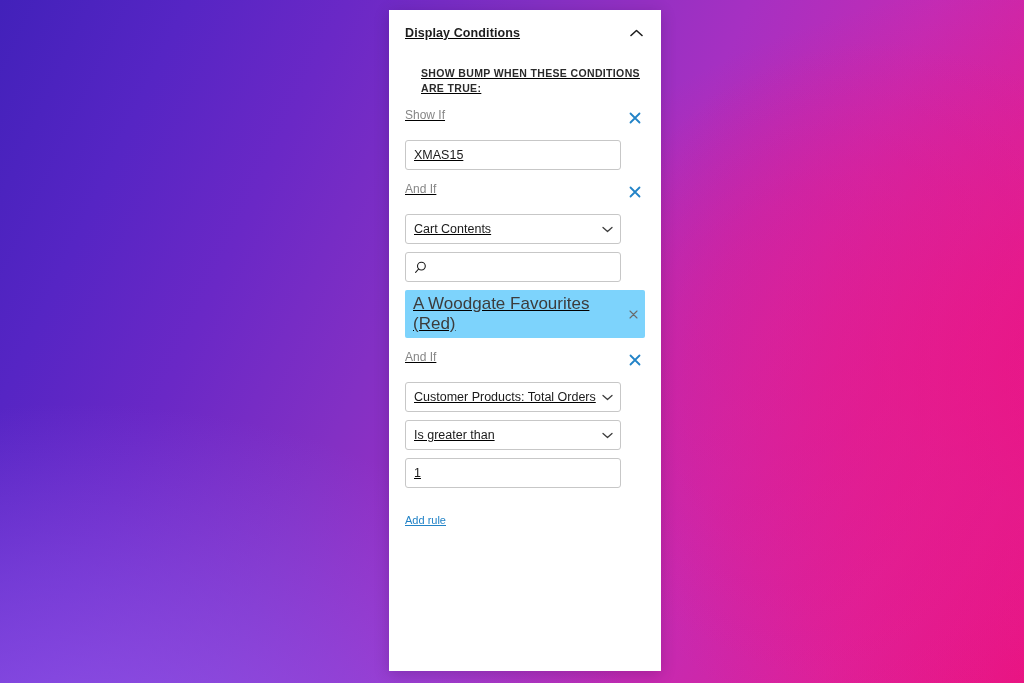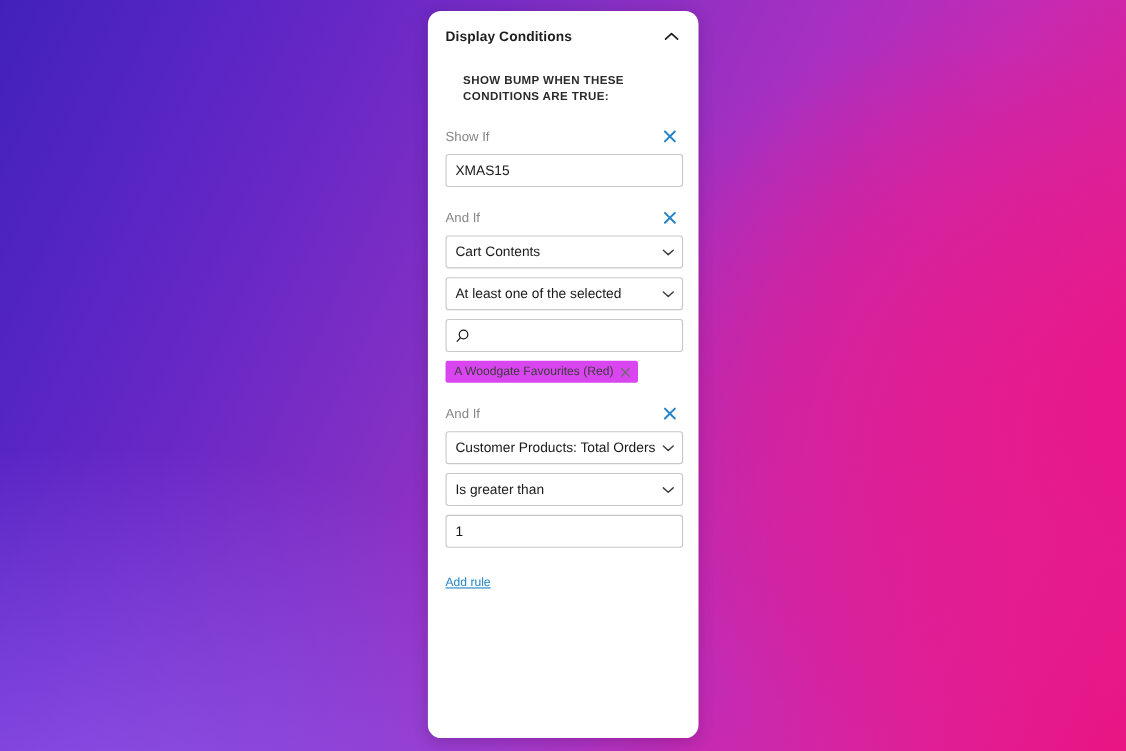--- a/index.html
+++ b/index.html
@@ -57,26 +57,27 @@
         rgba(238,22,133,0.22) 62%,
         rgba(238,22,133,0.0) 100%);
     pointer-events: none;
   }
 
   
   #panel {
     position: absolute;
     left: 389px;
     top: 10px;
-    width: 246px;
+    width: 272px;
     height: 661px;
     background: #ffffff;
-    border-radius: 12px;
+    border-radius: 0;
     box-shadow: 0 3px 14px rgba(40,0,60,0.22);
     overflow: hidden;
+    text-decoration: underline;
   }
 
   
   .panel-header {
     display: flex;
     align-items: center;
     justify-content: space-between;
     height: 46px;
     padding: 0 14px 0 16px;
   }
@@ -107,21 +108,20 @@
     padding: 10px 16px 0 32px;
     text-transform: uppercase;
   }
 
   
   .rule-group {
     padding: 0 16px;
   }
   .rule-head {
     display: flex;
-    align-items: center;
     justify-content: space-between;
     height: 32px;
     margin-top: 12px;
   }
   .rule-label {
     font-size: 12px;
     color: #868686;
   }
   .remove-btn {
     width: 20px;
@@ -186,24 +186,24 @@
     display: flex;
     flex-wrap: wrap;
     gap: 5px;
     margin-top: 3px;
     margin-bottom: 2px;
   }
   .chip {
     display: inline-flex;
     align-items: center;
     gap: 6px;
-    background: #d946ef;
+    background: #7dd3fc;
     border-radius: 2px;
     padding: 4px 7px 4px 8px;
-    font-size: 11px;
+    font-size: 17px;
     color: #3c3c3c;
   }
   .chip-x {
     color: #6b6b6b;
     cursor: pointer;
     display: inline-flex;
     align-items: center;
   }
 
   
@@ -267,28 +267,20 @@
     </div>
     <div class="rule-fields">
           <div class="field">
             <div class="field-box">Cart Contents</div>
             <span class="field-chevron">
               <svg width="11" height="7" viewBox="0 0 11 7">
                 <path d="M1 1.5L5.5 5.5L10 1.5" stroke="#3c3c3c" stroke-width="1.3" fill="none" stroke-linecap="round" stroke-linejoin="round"></path>
               </svg>
             </span>
           </div>
-          <div class="field">
-            <div class="field-box">At least one of the selected</div>
-            <span class="field-chevron">
-              <svg width="11" height="7" viewBox="0 0 11 7">
-                <path d="M1 1.5L5.5 5.5L10 1.5" stroke="#3c3c3c" stroke-width="1.3" fill="none" stroke-linecap="round" stroke-linejoin="round"></path>
-              </svg>
-            </span>
-          </div>
           <div class="field search-field">
             <div class="field-box text-input"></div>
             <span class="search-icon-wrap">
               <svg width="13" height="13" viewBox="0 0 13 13">
                 <circle cx="7.4" cy="5.1" r="3.9" stroke="#1a1a1a" stroke-width="1.1" fill="none"></circle>
                 <path d="M4.6 8.0L1.6 11.4" stroke="#1a1a1a" stroke-width="1.1" stroke-linecap="round"></path>
               </svg>
             </span>
           </div>
         </div>

